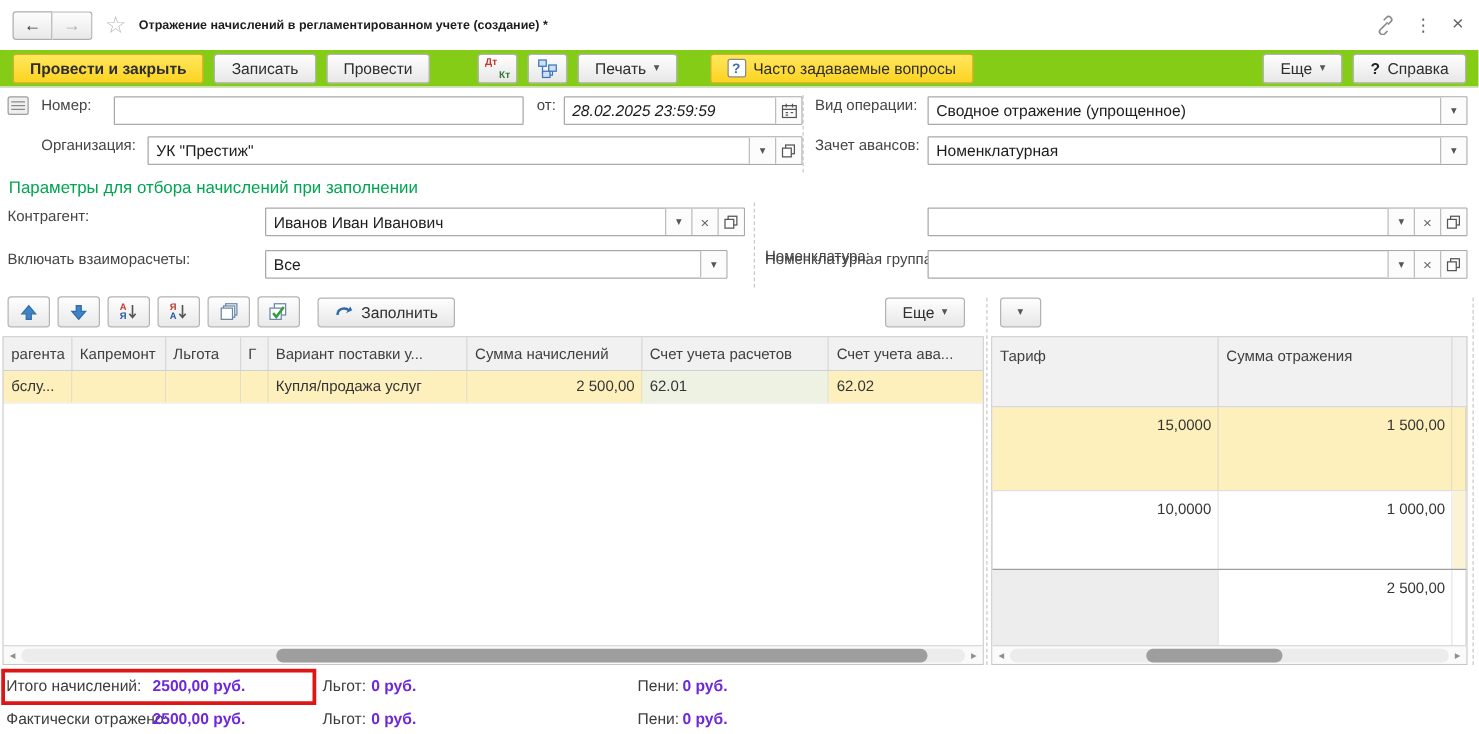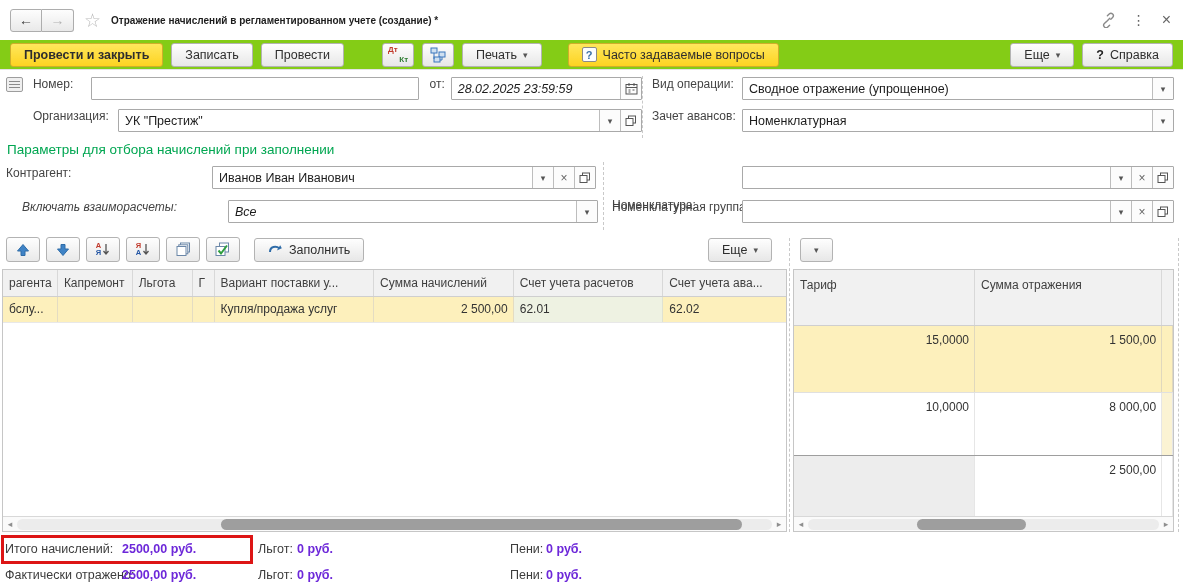--- a/index.html
+++ b/index.html
@@ -234,21 +234,21 @@
         <span class="segbtn xbtn">×</span>
         <span class="segbtn">
           <svg width="12" height="12" viewBox="0 0 12 12" fill="#fff" stroke="#555">
               <rect x="3.5" y="1" width="7" height="7"></rect>
               <rect x="1" y="3.5" width="7" height="7"></rect>
             </svg>
         </span>
       </span>
     </div>
 
-    <div class="frow" style="left:22px; top:40px; width:576px;font-style:italic;">
+    <div class="frow" style="left:6px; top:40px; width:576px;">
       <span class="lbl" style="width:206px;">Включать взаиморасчеты:</span>
       <span class="seg" style="flex:1;">
         <span class="val">Все</span>
         <span class="segbtn">▾</span>
       </span>
     </div>
 
     <div class="frow" style="left:612px; top:6px; width:562px;">
       <span class="lbl" style="width:130px;margin-top:32px;">Номенклатура:</span>
       <span class="seg" style="flex:1;">
@@ -383,21 +383,21 @@
       <span class="th r1">Сумма отражения</span>
       <span class="th r2"></span>
     </div>
     <div class="trow rrow1">
       <span class="td r0 ylw num">15,0000</span>
       <span class="td r1 ylw num">1 500,00</span>
       <span class="td r2 ylw"></span>
     </div>
     <div class="trow rrow2 rt-white">
       <span class="td r0 num">10,0000</span>
-      <span class="td r1 num">8 000,00</span>
+      <span class="td r1 num">1 000,00</span>
       <span class="td r2 pale"></span>
     </div>
     <div class="trow rrow3 rt-white">
       <span class="td r0 cell-gray"></span>
       <span class="td r1 num">2 500,00</span>
       <span class="td r2"></span>
     </div>
     <div class="filler"></div>
     <div class="hscroll">
       <span class="sarrow">◂</span>

